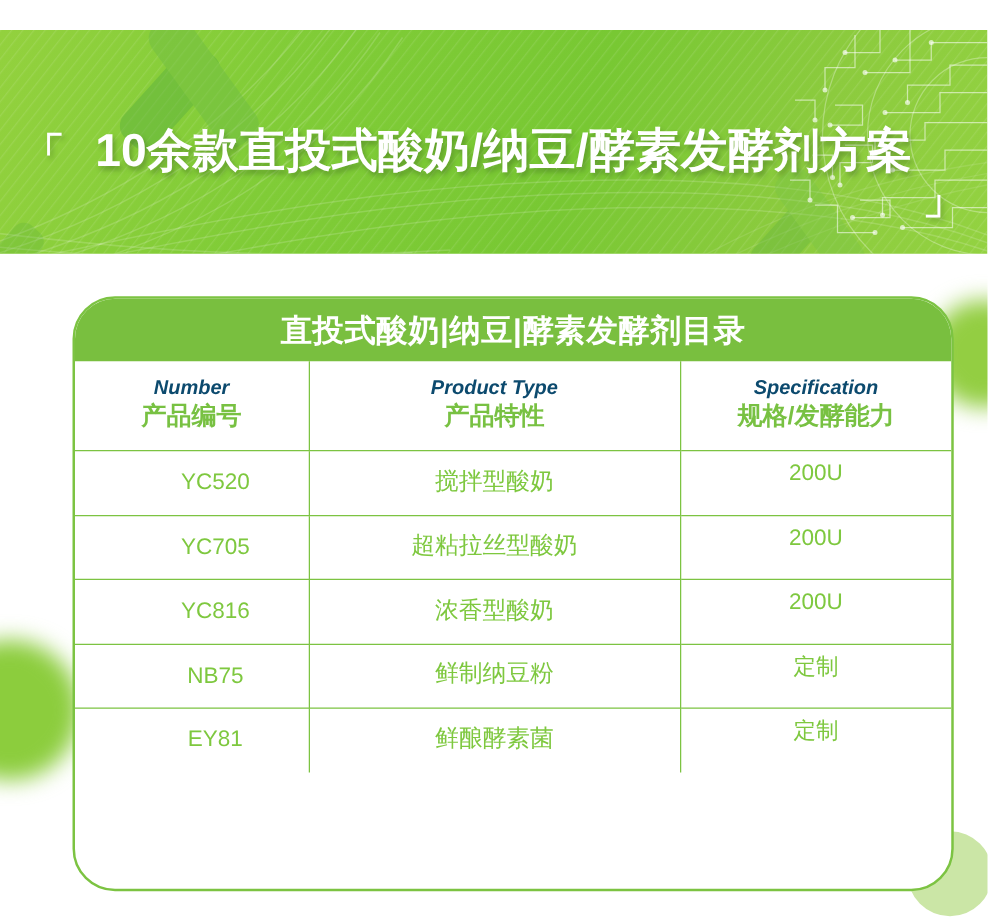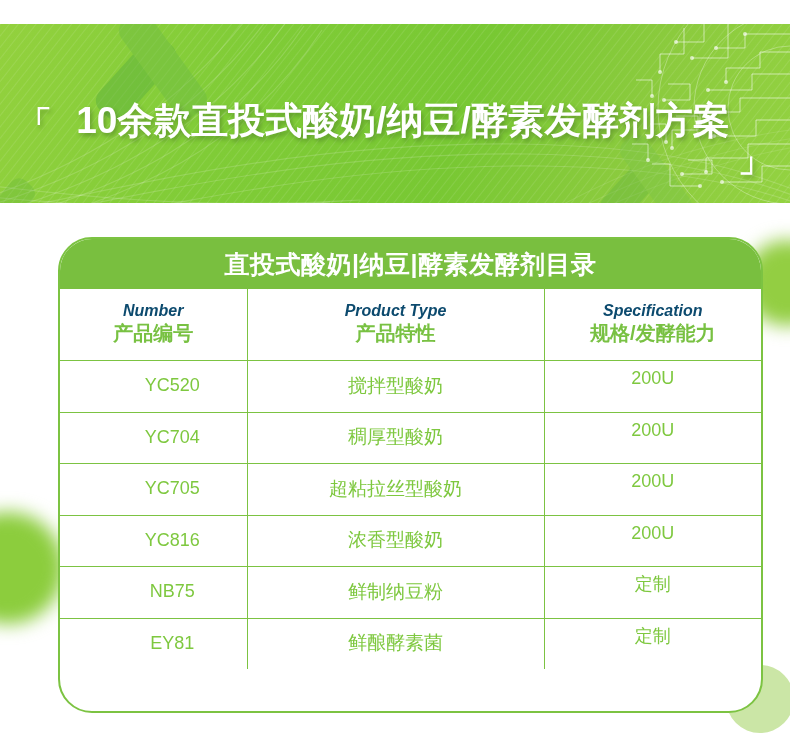--- a/index.html
+++ b/index.html
@@ -303,31 +303,20 @@
           </td>
         <td>
             <span class="cell-type">搅拌型酸奶</span>
           </td>
         <td>
             <span class="cell-spec">200U</span>
           </td>
       </tr>
       <tr>
         <td>
-            <span class="cell-num">YC704</span>
-          </td>
-        <td>
-            <span class="cell-type">稠厚型酸奶</span>
-          </td>
-        <td>
-            <span class="cell-spec">200U</span>
-          </td>
-      </tr>
-      <tr>
-        <td>
             <span class="cell-num">YC705</span>
           </td>
         <td>
             <span class="cell-type">超粘拉丝型酸奶</span>
           </td>
         <td>
             <span class="cell-spec">200U</span>
           </td>
       </tr>
       <tr>

